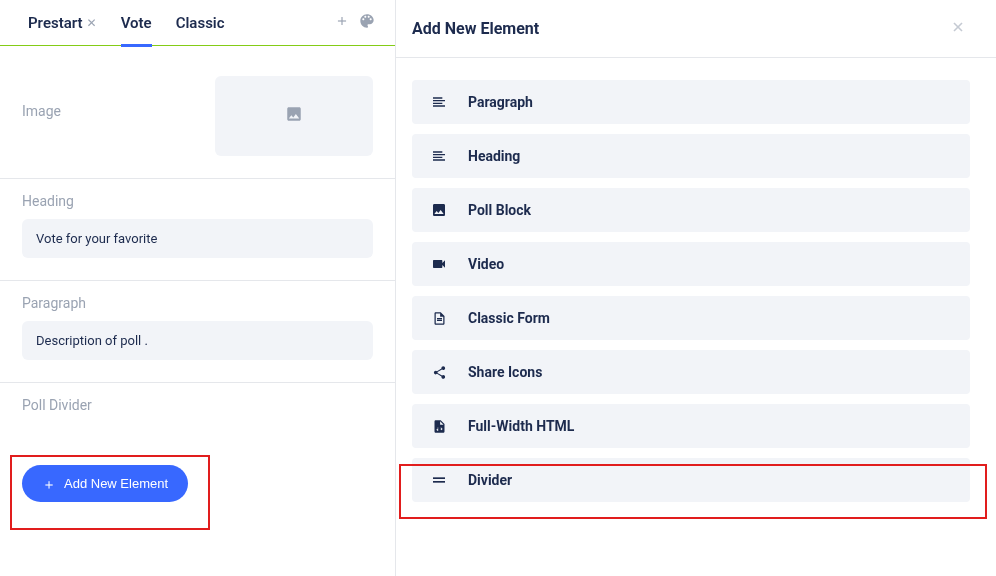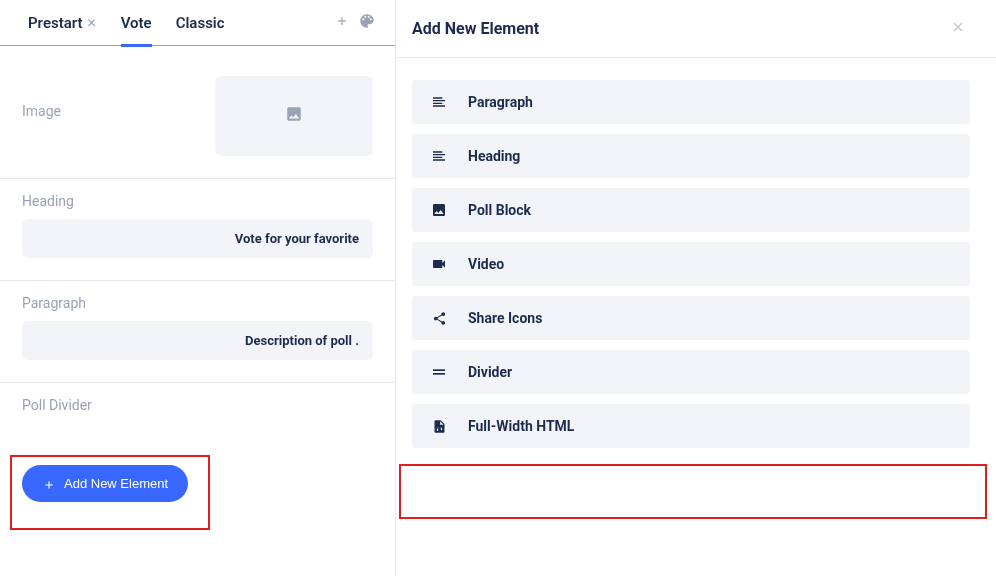--- a/index.html
+++ b/index.html
@@ -86,23 +86,22 @@
       display: flex;
       align-items: center;
       justify-content: center;
       color: #9aa3b2;
     }
     .value-box {
       background: #f2f4f8;
       border-radius: 6px;
       padding: 12px 14px;
       font-size: 13px;
-      font-weight: 700;
-      color: #1d2b4e;
-      text-align: right;
+      font-weight: 400;
+      color: #1d2b4e;
     }
     .add-element-wrap {
       padding: 20px 22px;
     }
     .add-element-btn {
       background: #3868ff;
       color: #fff;
       border: none;
       border-radius: 24px;
       padding: 11px 20px;
@@ -285,44 +284,52 @@
 
     <div class="element-item">
       <span class="icon-wrap">
         <svg width="16" height="16" viewBox="0 0 24 24" fill="currentColor">
             <path d="M17 10.5V7c0-.55-.45-1-1-1H4c-.55 0-1 .45-1 1v10c0 .55.45 1 1 1h12c.55 0 1-.45 1-1v-3.5l4 4v-11l-4 4z"></path>
           </svg>
       </span>
       <span class="label">Video</span>
     </div>
 
+    <div class="element-item">
+      <span class="icon-wrap">
+        <svg width="15" height="15" viewBox="0 0 24 24" fill="currentColor">
+            <path d="M14 2H6c-1.1 0-2 .9-2 2v16c0 1.1.9 2 2 2h12c1.1 0 2-.9 2-2V8l-6-6zM6 20V4h7v5h5v11H6zm2-6h8v2H8v-2zm0-3h8v2H8v-2z"></path>
+          </svg>
+      </span>
+      <span class="label">Classic Form</span>
+    </div>
 
     <div class="element-item">
       <span class="icon-wrap">
         <svg width="15" height="15" viewBox="0 0 24 24" fill="currentColor">
             <path d="M18 16.08c-.76 0-1.44.3-1.96.77L8.91 12.7c.05-.23.09-.46.09-.7s-.04-.47-.09-.7l7.05-4.11c.54.5 1.25.81 2.04.81 1.66 0 3-1.34 3-3s-1.34-3-3-3-3 1.34-3 3c0 .24.04.47.09.7L8.04 9.81C7.5 9.31 6.79 9 6 9c-1.66 0-3 1.34-3 3s1.34 3 3 3c.79 0 1.5-.31 2.04-.81l7.12 4.16c-.05.21-.08.43-.08.65 0 1.61 1.31 2.92 2.92 2.92 1.61 0 2.92-1.31 2.92-2.92s-1.31-2.92-2.92-2.92z"></path>
           </svg>
       </span>
       <span class="label">Share Icons</span>
     </div>
 
     <div class="element-item">
       <span class="icon-wrap">
+        <svg width="15" height="15" viewBox="0 0 24 24" fill="currentColor">
+            <path d="M14 2H6c-1.1 0-2 .9-2 2v16c0 1.1.9 2 2 2h12c1.1 0 2-.9 2-2V8l-6-6zm-1 7V3.5L18.5 9H13zm-4 4 1.5 1.5L9 16l1.5 1.5L9 19l-2-2 2-2 .5-.5-.5-.5zm6 0-.5.5.5.5 2 2-2 2-1.5-1.5L15 16l-1.5-1.5L15 13z"></path>
+          </svg>
+      </span>
+      <span class="label">Full-Width HTML</span>
+    </div>
+
+    <div class="element-item">
+      <span class="icon-wrap">
         <svg width="16" height="16" viewBox="0 0 24 24" fill="currentColor">
             <rect x="3" y="8" width="18" height="2.5"></rect>
             <rect x="3" y="13.5" width="18" height="2.5"></rect>
           </svg>
       </span>
       <span class="label">Divider</span>
     </div>
 
-    <div class="element-item">
-      <span class="icon-wrap">
-        <svg width="15" height="15" viewBox="0 0 24 24" fill="currentColor">
-            <path d="M14 2H6c-1.1 0-2 .9-2 2v16c0 1.1.9 2 2 2h12c1.1 0 2-.9 2-2V8l-6-6zm-1 7V3.5L18.5 9H13zm-4 4 1.5 1.5L9 16l1.5 1.5L9 19l-2-2 2-2 .5-.5-.5-.5zm6 0-.5.5.5.5 2 2-2 2-1.5-1.5L15 16l-1.5-1.5L15 13z"></path>
-          </svg>
-      </span>
-      <span class="label">Full-Width HTML</span>
-    </div>
-
     <div class="highlight-box" style="left:3px; top:406px; right:9px; height:55px;"></div>
   </div>
 </div>
 
 </body></html>

